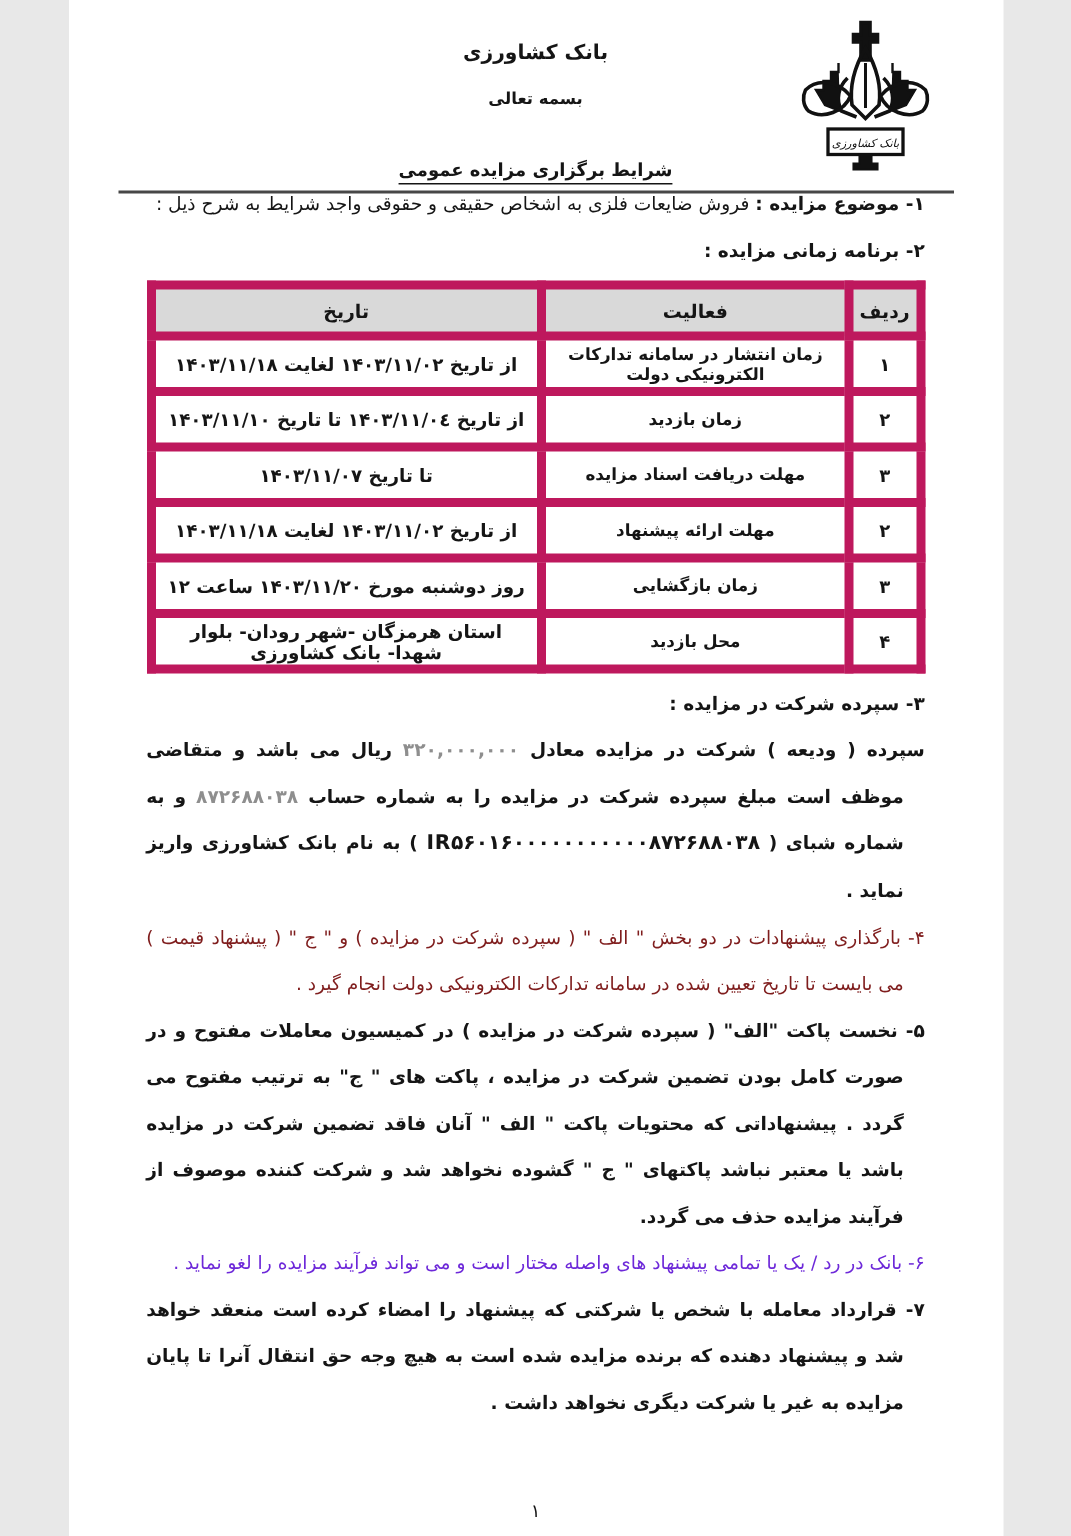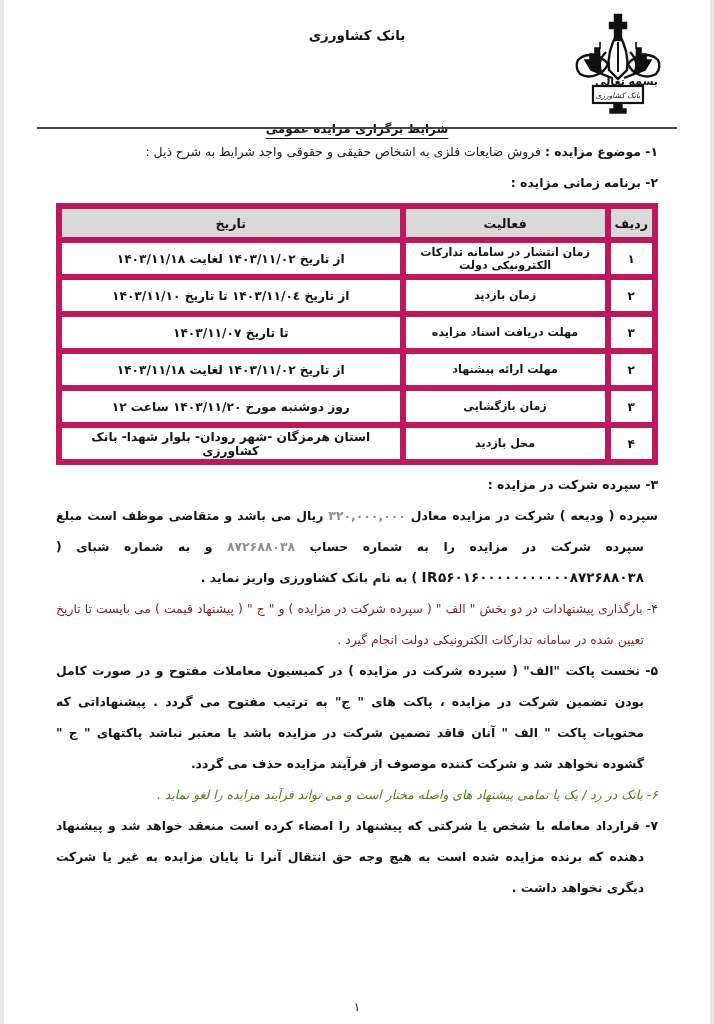--- a/index.html
+++ b/index.html
@@ -1,25 +1,25 @@
 <!DOCTYPE html>
 <html lang="fa"><head>
 <meta charset="utf-8">
 <style>
   html,body{margin:0;padding:0;background:#e8e8e8;}
   .page{
-    width:706px;height:1024px;margin:0 auto;background:#ffffff;
+    width:623px;height:1024px;margin:0 auto;background:#ffffff;
     position:relative;overflow:hidden;box-sizing:border-box;
     direction:rtl;font-family:"DejaVu Sans",sans-serif;color:#151515;
   }
   .content{padding:0 52px;box-sizing:border-box;}
   .bank-name{text-align:center;padding-top:27px;font-weight:bold;font-size:13.5px;letter-spacing:.3px;}
   .logo{position:absolute;top:12px;right:44px;width:96px;height:106px;}
   .rule{position:absolute;top:127px;left:33px;right:33px;height:2px;background:#474747;}
-  .bismillah{margin-top:32px;font-weight:bold;font-size:11px;}
+  .bismillah{text-align:center;margin-top:16px;font-weight:bold;font-size:11px;}
   .doc-title{text-align:center;margin-top:34px;font-weight:bold;font-size:12px;
     text-decoration:underline;text-underline-offset:5px;}
   p{margin:0;font-size:12.4px;line-height:31px;text-align:justify;}
   .intro{margin-top:15px;font-weight:bold;text-indent:18px;}
   .b{font-weight:bold;}
   .reg{font-weight:normal;}
   .hang{padding-right:14px;text-indent:-14px;}
   .gray{font-weight:normal;}
   .head{font-weight:bold;}
   table.schedule{border-collapse:collapse;width:100%;margin:5px 0 4px 0;border:1.5px solid #2e2e2e;}
@@ -129,18 +129,18 @@
     </table>
 
     <p class="head">۳-  سپرده شرکت در مزایده :</p>
 
     <p class="hang">
       <span class="b">سپرده ( ودیعه ) شرکت در مزایده معادل </span><span class="b gray-amount" style="color: rgb(142, 142, 142);">۳۲۰,۰۰۰,۰۰۰</span><span class="b"> ریال می باشد و متقاضی موظف است  مبلغ  سپرده شرکت در مزایده را به شماره حساب </span><span class="b gray-amount" style="color: rgb(142, 142, 142);">۸۷۲۶۸۸۰۳۸</span><span class="b"> و به شماره شبای ( </span><bdi dir="ltr" class="iban">IR۵۶۰۱۶۰۰۰۰۰۰۰۰۰۰۰۸۷۲۶۸۸۰۳۸</bdi><span class="b"> ) به نام بانک کشاورزی واریز نماید .</span>
     </p>
 
     <p class="hang gray gray-text" style="color: #7f1d1d;">۴- بارگذاری پیشنهادات در دو بخش " الف  " ( سپرده شرکت در مزایده ) و " ج " ( پیشنهاد قیمت ) می بایست تا تاریخ تعیین شده در سامانه تدارکات الکترونیکی دولت انجام گیرد .</p>
     <p class="hang b">۵-  نخست پاکت "الف" ( سپرده شرکت در مزایده ) در کمیسیون معاملات مفتوح و در صورت کامل  بودن تضمین شرکت در مزایده ، پاکت های "  ج" به ترتیب مفتوح می گردد . پیشنهاداتی که محتویات پاکت " الف " آنان فاقد تضمین شرکت در مزایده باشد یا معتبر نباشد پاکتهای  " ج " گشوده نخواهد شد و شرکت کننده موصوف از فرآیند مزایده حذف می گردد.</p>
-    <p class="hang gray gray-text" style="color: #4d7c0f; font-style: italic;">۶- بانک در رد / یک یا تمامی پیشنهاد های واصله مختار است و می تواند فرآیند مزایده را لغو نماید .</p>
+    <p class="hang gray gray-text" style="color: #6d28d9;">۶- بانک در رد / یک یا تمامی پیشنهاد های واصله مختار است و می تواند فرآیند مزایده را لغو نماید .</p>
     <p class="hang b">۷-  قرارداد معامله با شخص یا شرکتی که پیشنهاد را امضاء کرده است منعقد خواهد شد و پیشنهاد دهنده که برنده مزایده شده است به هیچ وجه حق انتقال آنرا تا پایان مزایده به غیر یا شرکت دیگری نخواهد داشت .</p>
   </div>
 
   <div class="footer">۱</div>
 </div>
 
 </body></html>

